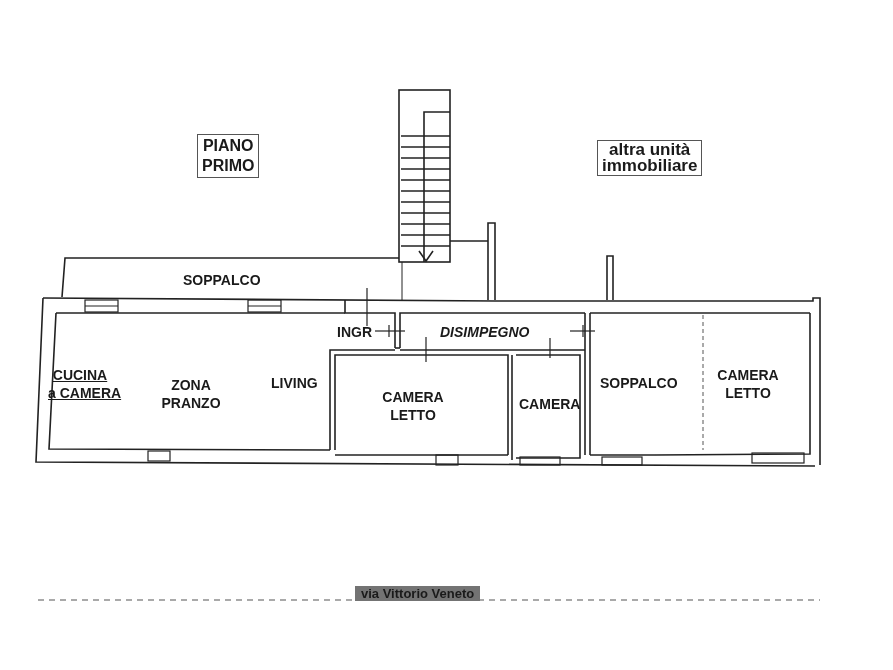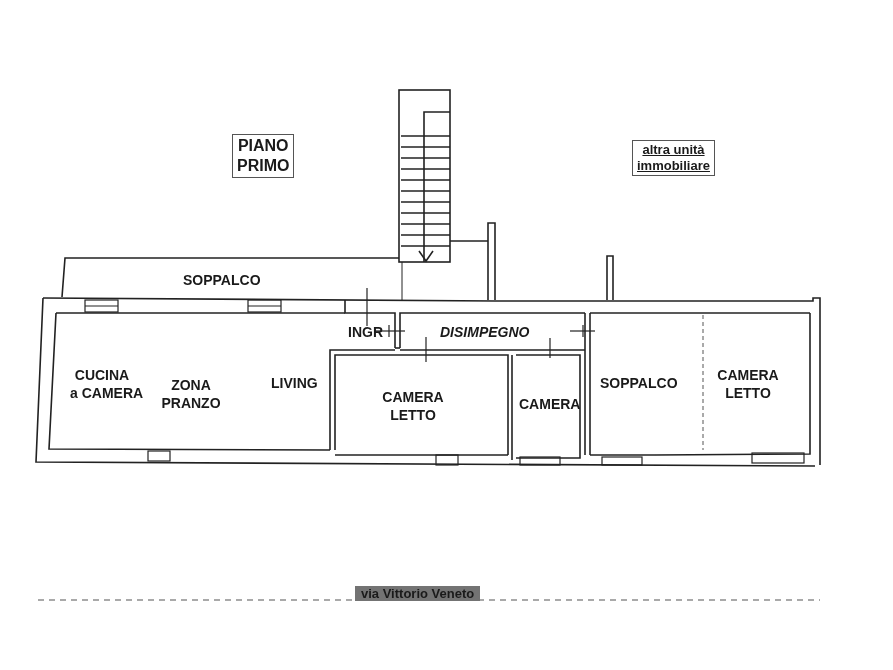--- a/index.html
+++ b/index.html
@@ -1,21 +1,21 @@
 <!DOCTYPE html>
 <html><head>
 <meta charset="utf-8">
 <style>
   html, body { margin: 0; padding: 0; background: #ffffff; }
   body { width: 893px; height: 670px; position: relative; overflow: hidden; font-family: "Liberation Sans", sans-serif; }
   svg.plan { position: absolute; left: 0; top: 0; }
   .lbl { position: absolute; font-family: "Liberation Sans", sans-serif; font-weight: bold; color: #1a1a1a; text-align: center; line-height: 18px; font-size: 14px; white-space: nowrap; }
-  .box { border: 1.5px solid #555; padding: 1px 4px; line-height: 18px; background: #fff; margin-left: 35px; }
+  .box { border: 1.5px solid #555; padding: 1px 4px; line-height: 18px; background: #fff; }
   .box.big { font-size: 16px; line-height: 20px; }
-  .box.small { font-size: 13px; line-height: 16px; text-decoration: underline; }
+  .box.small { font-size: 17px; line-height: 16px; }
   .street { position: absolute; left: 355px; top: 586px; font-size: 13px; font-weight: bold; color: #1a1a1a; background: #737373; padding: 0 6px; }
 </style>
 </head>
 <body>
 
 <svg class="plan" width="893" height="670" viewBox="0 0 893 670">
   <g stroke="#222" stroke-width="1.6" fill="none">
 
     <g>
       <rect x="399" y="90" width="51" height="172"></rect>
@@ -109,24 +109,24 @@
 </div>
 
 <div class="lbl" style="left:597px;top:140px;">
   <div class="box small">
     <div>altra unità</div>
     <div>immobiliare</div>
   </div>
 </div>
 
 <div class="lbl" style="left:183px;top:271px;">SOPPALCO</div>
-<div class="lbl" style="left:337px;top:323px;margin-left:11px;">INGR</div>
+<div class="lbl" style="left:337px;top:323px;">INGR</div>
 <div class="lbl" style="left:440px;top:323px;font-style:italic;">DISIMPEGNO</div>
 
-<div class="lbl" style="left:70px;top:366px;width:64px;">
+<div class="lbl" style="left:48px;top:366px;width:64px;text-decoration:underline;">
   <div>CUCINA</div>
   <div>a CAMERA</div>
 </div>
 
 <div class="lbl" style="left:155px;top:376px;width:72px;">
   <div>ZONA</div>
   <div>PRANZO</div>
 </div>
 
 <div class="lbl" style="left:263px;top:374px;margin-left:8px;">LIVING</div>

